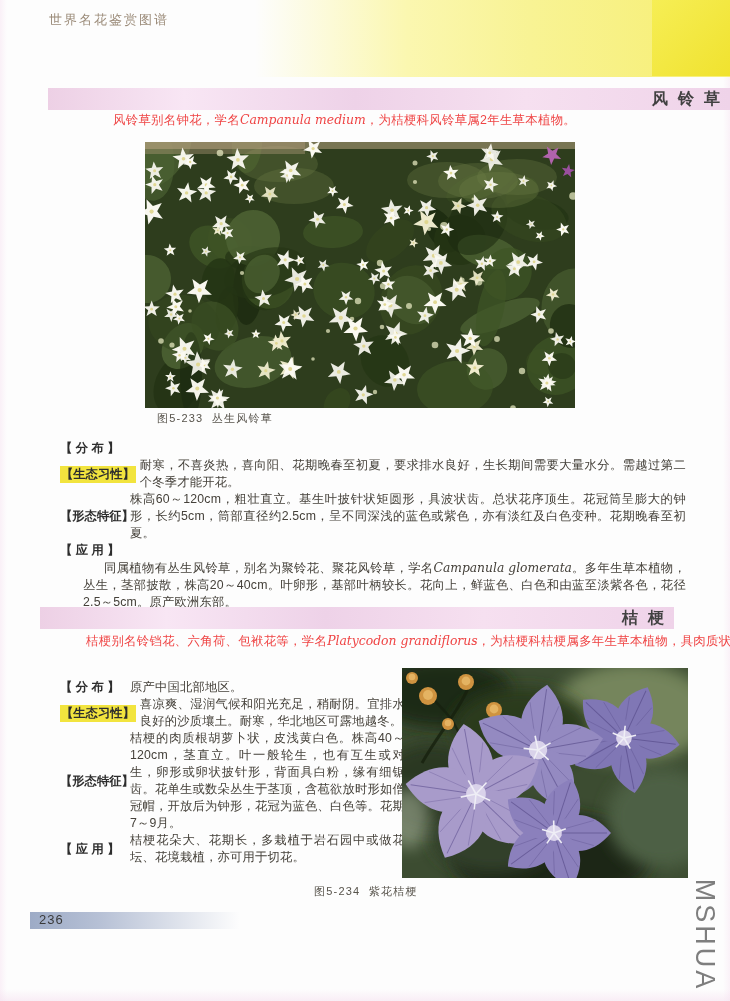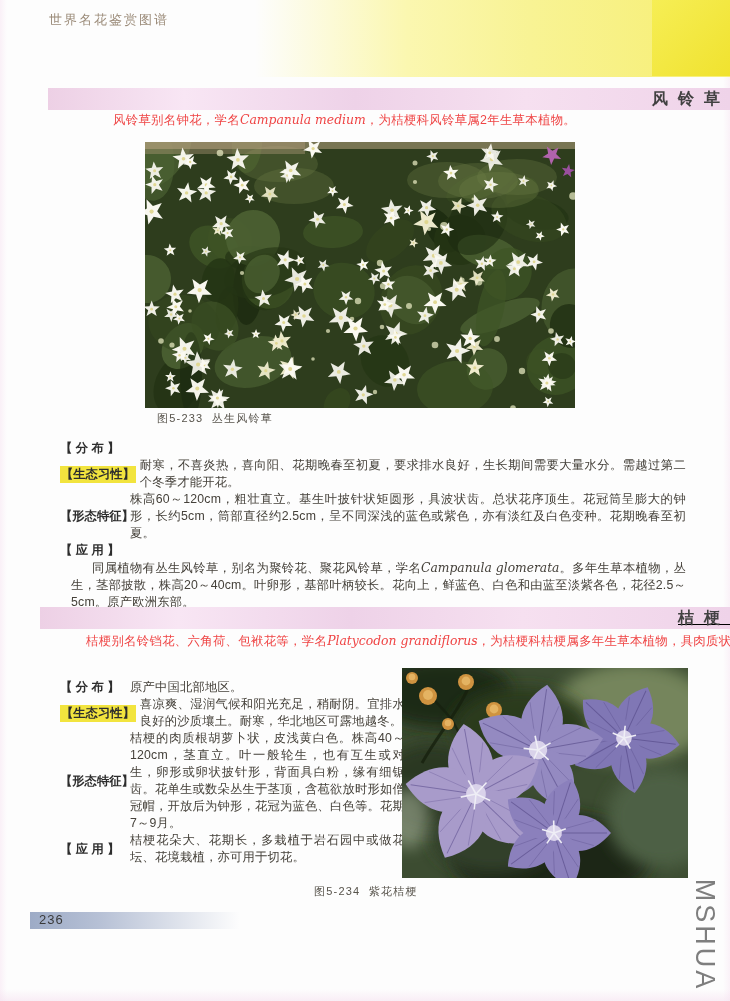--- a/index.html
+++ b/index.html
@@ -36,21 +36,21 @@
   .section-bar {
     position:absolute; height:22px;
     background:linear-gradient(90deg,#edd0e5,#f8e6f4 20%,#eed2e8 45%,#f6e0f0 70%,#efd3e9 100%);
     text-align:right;
   }
   .section-bar .section-title {
     font-size:16px; font-weight:bold; color:#414141;
     letter-spacing:10px; line-height:22px; padding-left:10px;
   }
   .bar-1 { top:88px;  left:48px; width:682px; }
-  .bar-2 { top:607px; left:40px; width:690px;text-decoration:underline; }
+  .bar-2 { top:607px; left:40px; width:634px; }
 
   .intro { position:absolute; font-size:12.4px; color:#ef4444; letter-spacing:.3px; white-space:nowrap; }
   .intro-1 { top:112px; left:113px; }
   .intro-2 { top:633px; left:86px; }
   .latin { font-family:"DejaVu Serif", serif; font-style:italic; letter-spacing:0; }
 
   .photo { position:absolute; display:block; }
   .photo-1 { top:142px; left:145px; width:430px; height:266px; }
   .photo-2 { top:668px; left:402px; width:286px; height:210px; }
 
@@ -65,21 +65,21 @@
   .entries-1 { top:440px; left:60px; width:626px; }
   .entries-2 { top:679px; left:60px; width:345px; }
   .entry { display:flex; align-items:center; }
   .entry-label {
     flex:0 0 auto; width:70px; font-weight:bold; color:#2d2d2d;
     white-space:nowrap; letter-spacing:0;
   }
   .entry-label.hl { width:auto; margin-right:4px; background:#f2e43e; padding:0 1px; }
   .entry-text { flex:1 1 auto; text-align:justify; letter-spacing:.2px; }
   .extra-para {
-    margin-left:11px; margin-top:1px; text-align:justify;
+    margin-left:23px; margin-top:1px; text-align:justify;
     text-indent:21px; letter-spacing:.2px;
   }
 
   .footer-bar {
     position:absolute; top:912px; left:30px; width:228px; height:17px;
     background:linear-gradient(to right,#9dabc6 0%,#b6c0d5 30%, rgba(255,255,255,0) 92%);
   }
   .page-number {
     font-size:13px; color:#3a3a3a; line-height:16px; padding-left:9px; letter-spacing:1px;
   }

